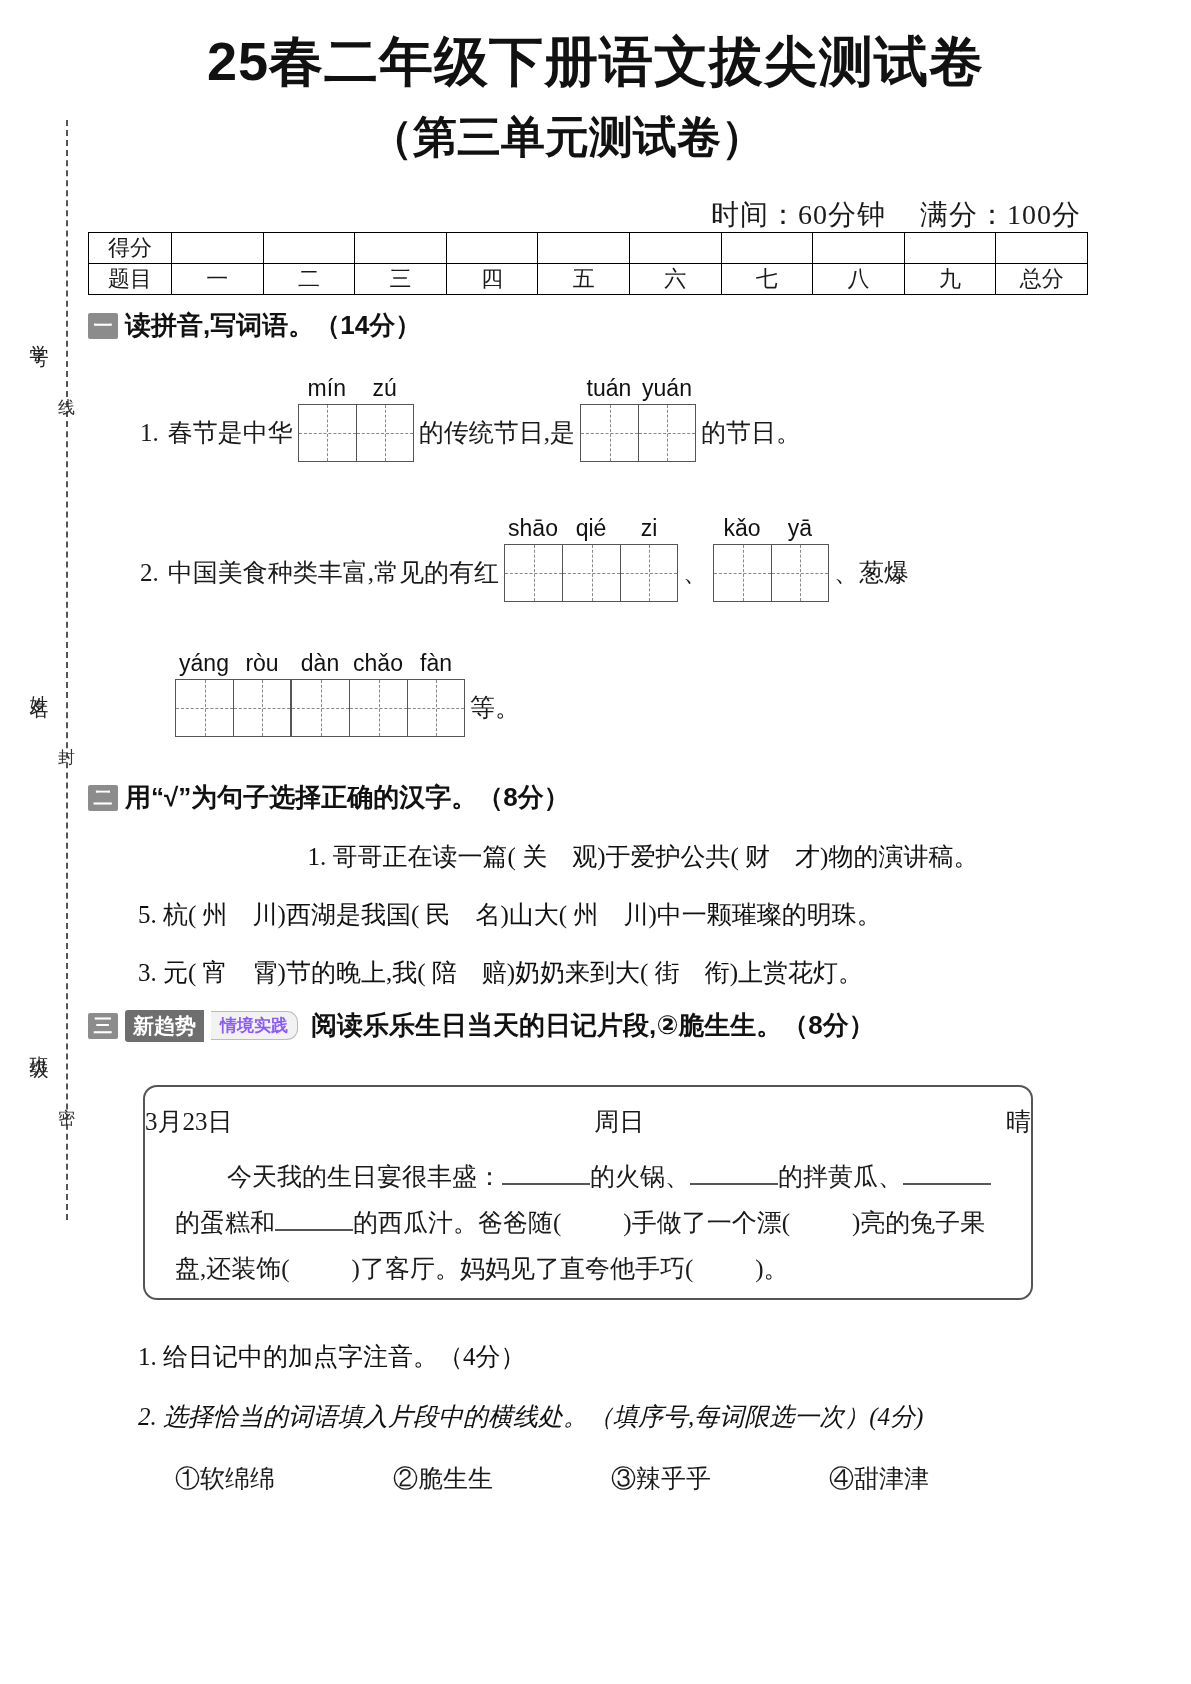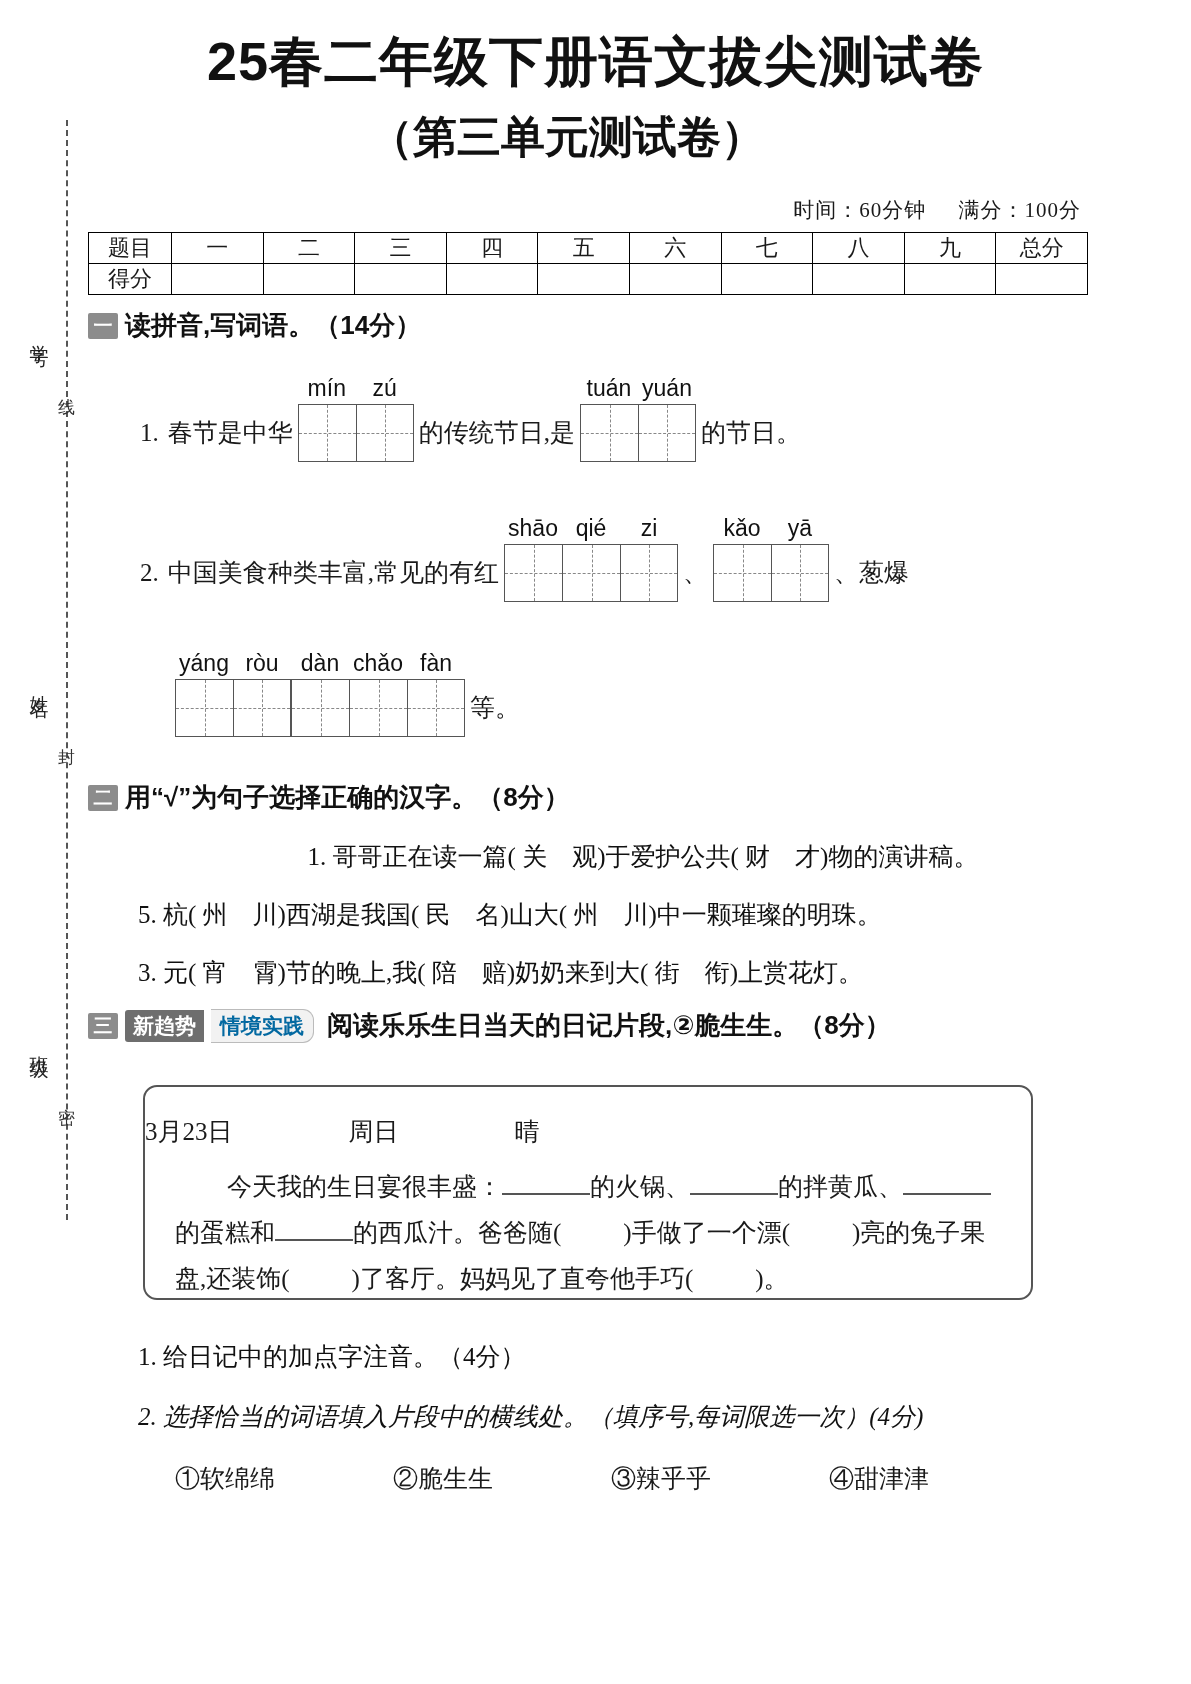--- a/index.html
+++ b/index.html
@@ -37,21 +37,21 @@
     font-weight:bold;font-size:54px;letter-spacing:1px;color:#111;
     line-height:1.1;
   }
   .subtitle{
     position:absolute;left:0;top:108px;width:1134px;text-align:center;
     font-family:Liberation Serif, serif;
     font-weight:bold;font-size:44px;color:#111;
   }
   .meta{
     position:absolute;right:110px;top:196px;
-    font-size:21px;letter-spacing:1px;
+    font-size:28px;letter-spacing:1px;
   }
   .meta span{margin-left:26px;}
   
   table.score{
     position:absolute;left:88px;top:232px;
     border-collapse:collapse;width:1000px;
     table-layout:fixed;
   }
   table.score td{
     border:1.5px solid #000;height:29px;text-align:center;
@@ -71,22 +71,22 @@
     display:inline-block;background:#8c8c8c;color:#fff;
     width:30px;height:26px;line-height:26px;text-align:center;
     font-size:19px;font-weight:bold;border-radius:2px;
   }
   .tag-dark{
     display:inline-block;background:#6e6e6e;color:#fff;
     padding:2px 8px;font-size:21px;font-weight:bold;
     border-radius:3px 0 0 3px;
   }
   .tag-light{
-    display:inline-block;background:#f2f2f2;color:#0369a1;
-    padding:2px 9px;font-size:21px;font-weight:bold;
+    display:inline-block;background:#f2f2f2;color:#8b5cf6;
+    padding:2px 9px;font-size:17px;font-weight:bold;
     border:1.5px solid #bbb;border-left:none;border-radius:0 11px 11px 0;text-align:right;
   }
   .body-line{
     font-family:"Liberation Serif","DejaVu Serif",serif;
     font-size:25px;color:#111;white-space:nowrap;
   }
   
   .qrow{position:absolute;display:flex;align-items:flex-end;white-space:nowrap;}
   .grid-wrap{display:inline-block;vertical-align:bottom;}
   .pin{
@@ -110,22 +110,22 @@
   }
   .txt{font-size:25px;line-height:58px;padding:0 5px;}
   .numlbl{font-size:25px;line-height:58px;padding-right:4px;}
   
   .diary{
     position:absolute;left:143px;top:1085px;width:890px;height:215px;
     border:2px solid #555;border-radius:14px;box-sizing:border-box;
     background:#fff;
   }
   .diary-head{
-    display:flex;justify-content:flex-start;gap:116px;
-    margin-top:28px;font-size:25px;
+    display:flex;justify-content:space-between;gap:116px;
+    margin-top:18px;font-size:25px;
   }
   .diary-p{
     margin:16px 30px 0 30px;font-size:25px;line-height:46px;
     text-indent:0;
   }
   .blank{display:inline-block;width:88px;border-bottom:2px solid #555;}
   .blank-s{display:inline-block;width:78px;border-bottom:2px solid #555;}
   .paren{display:inline-block;width:62px;text-align:center;}
   .opts{display:flex;gap:118px;font-size:25px;}
 </style>
@@ -145,45 +145,45 @@
 <div class="title">25春二年级下册语文拔尖测试卷</div>
 <div class="subtitle">（第三单元测试卷）</div>
 <div class="meta">
   <span>时间：60分钟</span>
   <span>满分：100分</span>
 </div>
 
 <table class="score">
   <tbody>
       <tr>
+    <td class="hd">得分</td>
+    <td></td>
+    <td></td>
+    <td></td>
+    <td></td>
+    <td></td>
+    <td></td>
+    <td></td>
+    <td></td>
+    <td></td>
+    <td></td>
+  </tr>
+  <tr>
     <td class="hd">题目</td>
     <td>一</td>
     <td>二</td>
     <td>三</td>
     <td>四</td>
     <td>五</td>
     <td>六</td>
     <td>七</td>
     <td>八</td>
     <td>九</td>
     <td>总分</td>
   </tr>
-  <tr>
-    <td class="hd">得分</td>
-    <td></td>
-    <td></td>
-    <td></td>
-    <td></td>
-    <td></td>
-    <td></td>
-    <td></td>
-    <td></td>
-    <td></td>
-    <td></td>
-  </tr>
 </tbody>
   </table>
 
 <div class="sec" style="top:308px;">
   <div class="sec-head">
     <span class="num-badge">一</span>
     <span>读拼音,写词语。（14分）</span>
   </div>
 </div>
 

